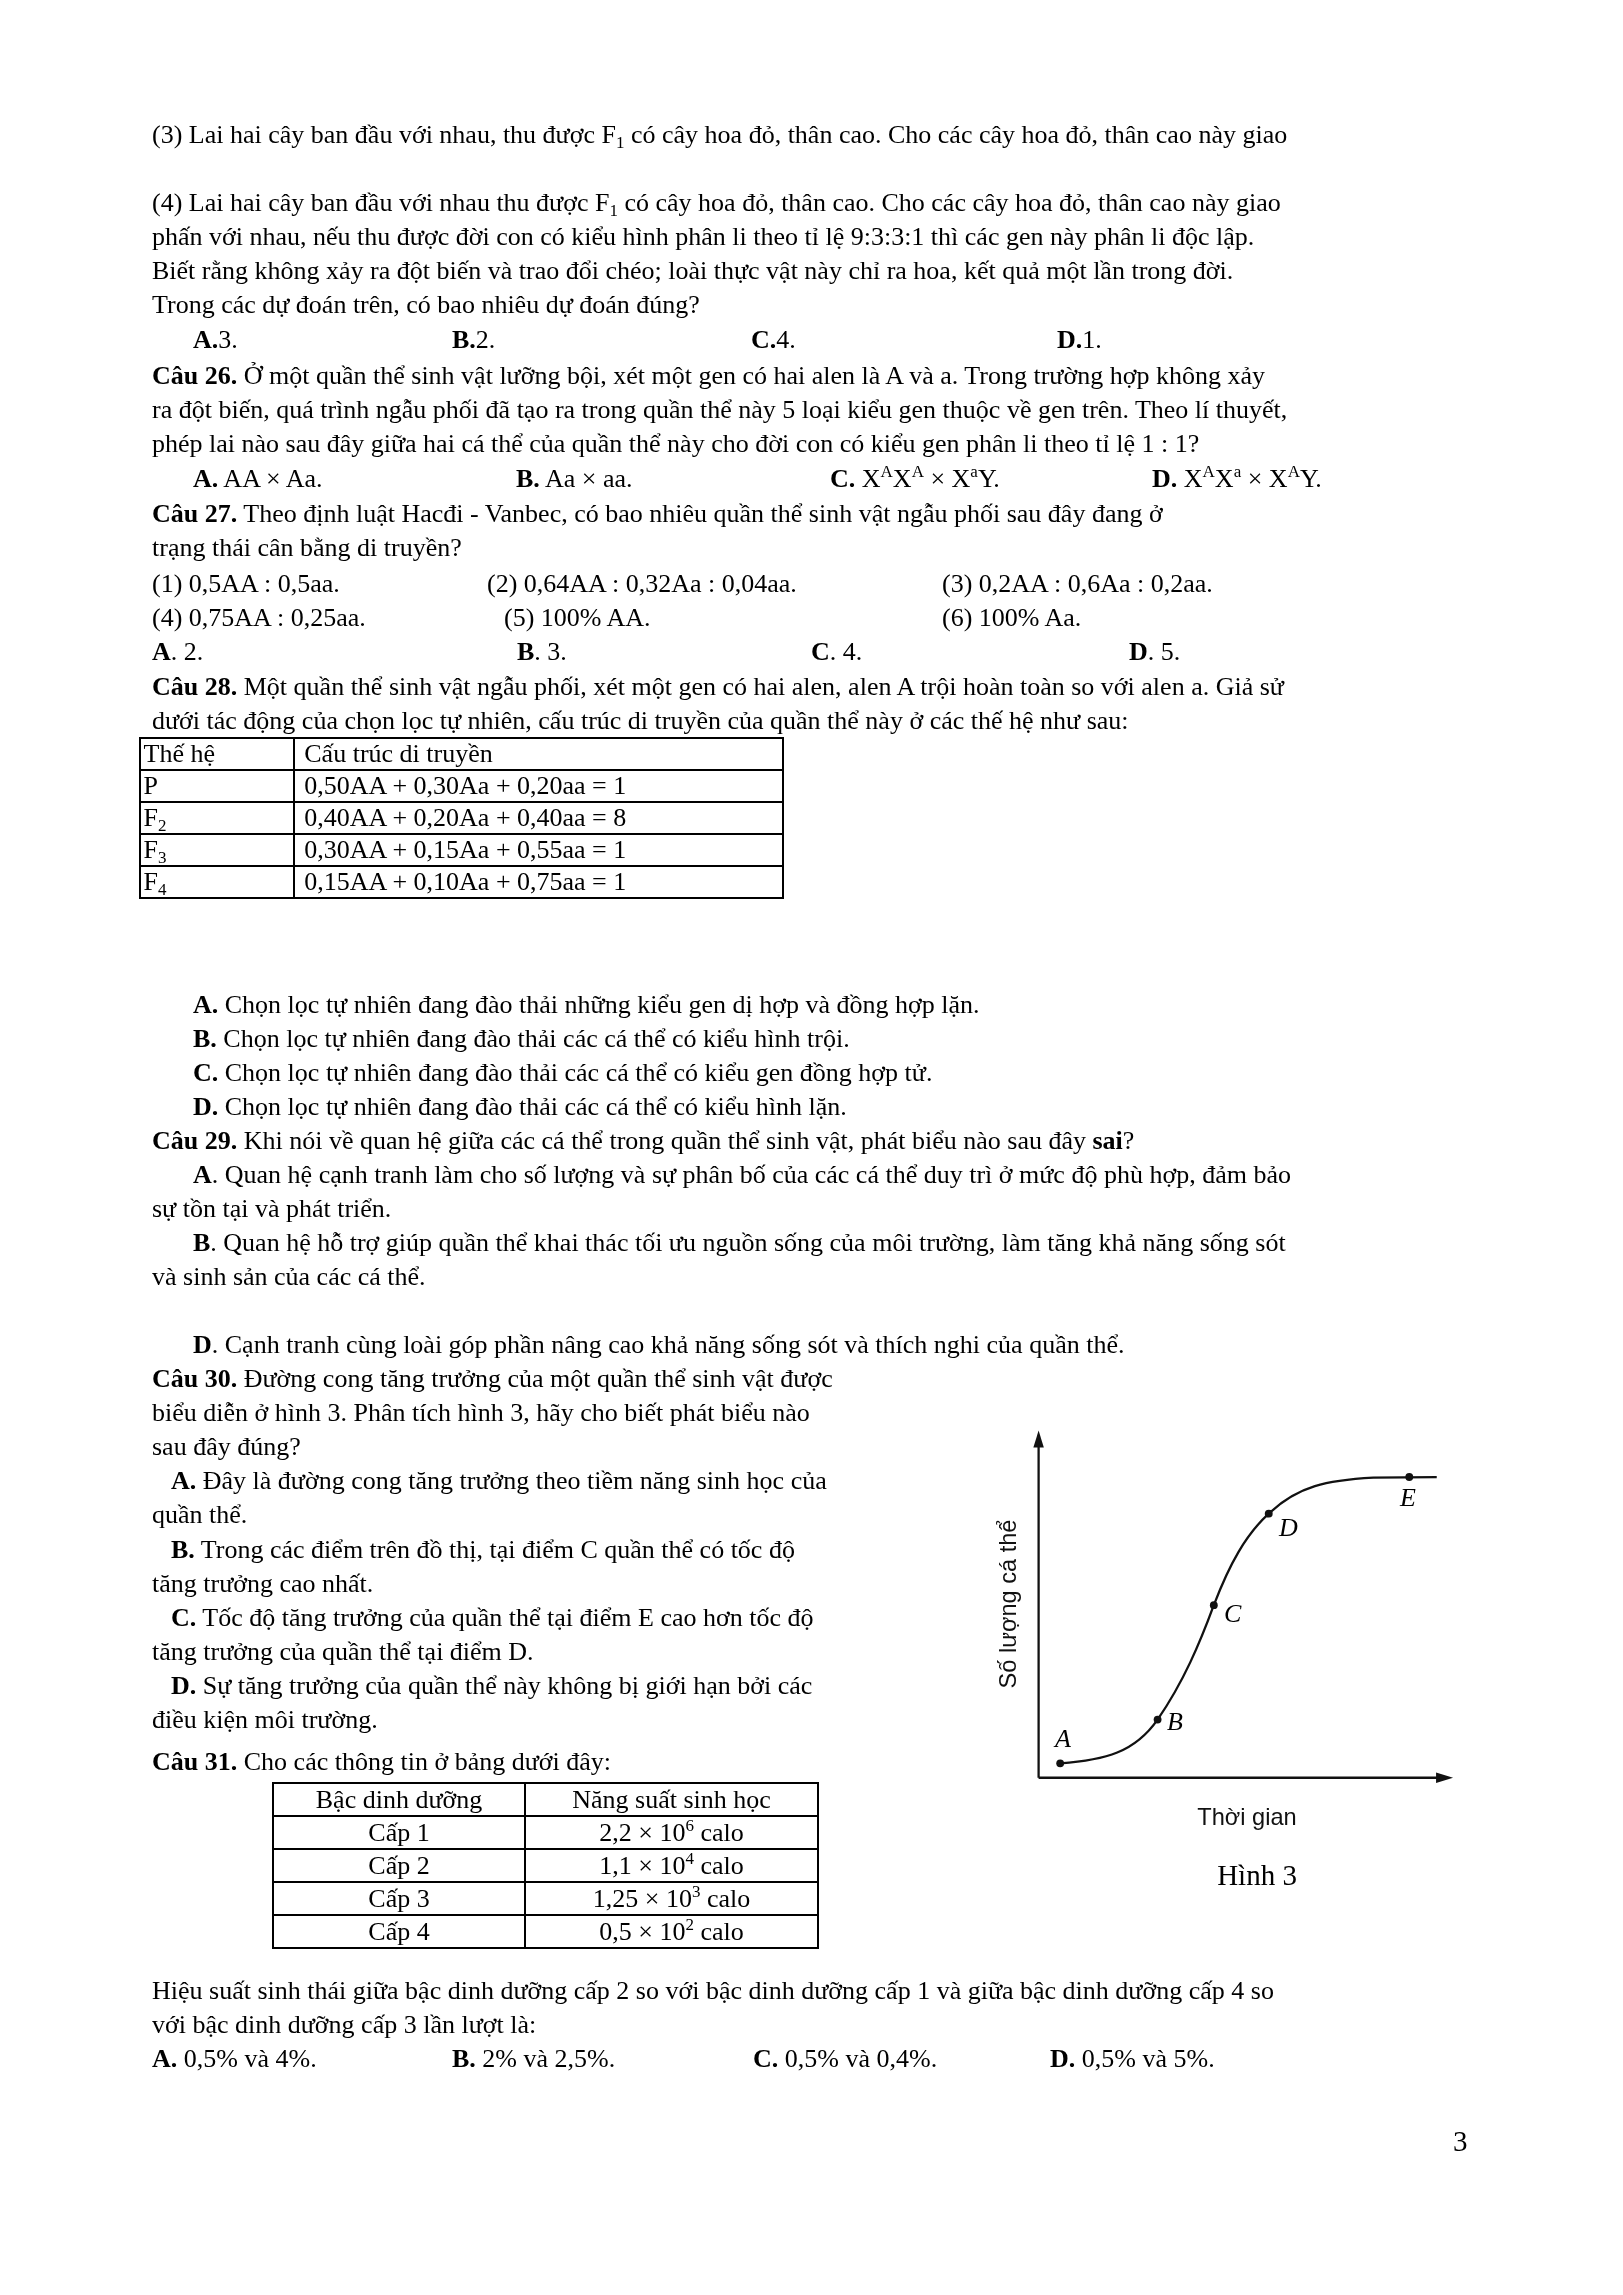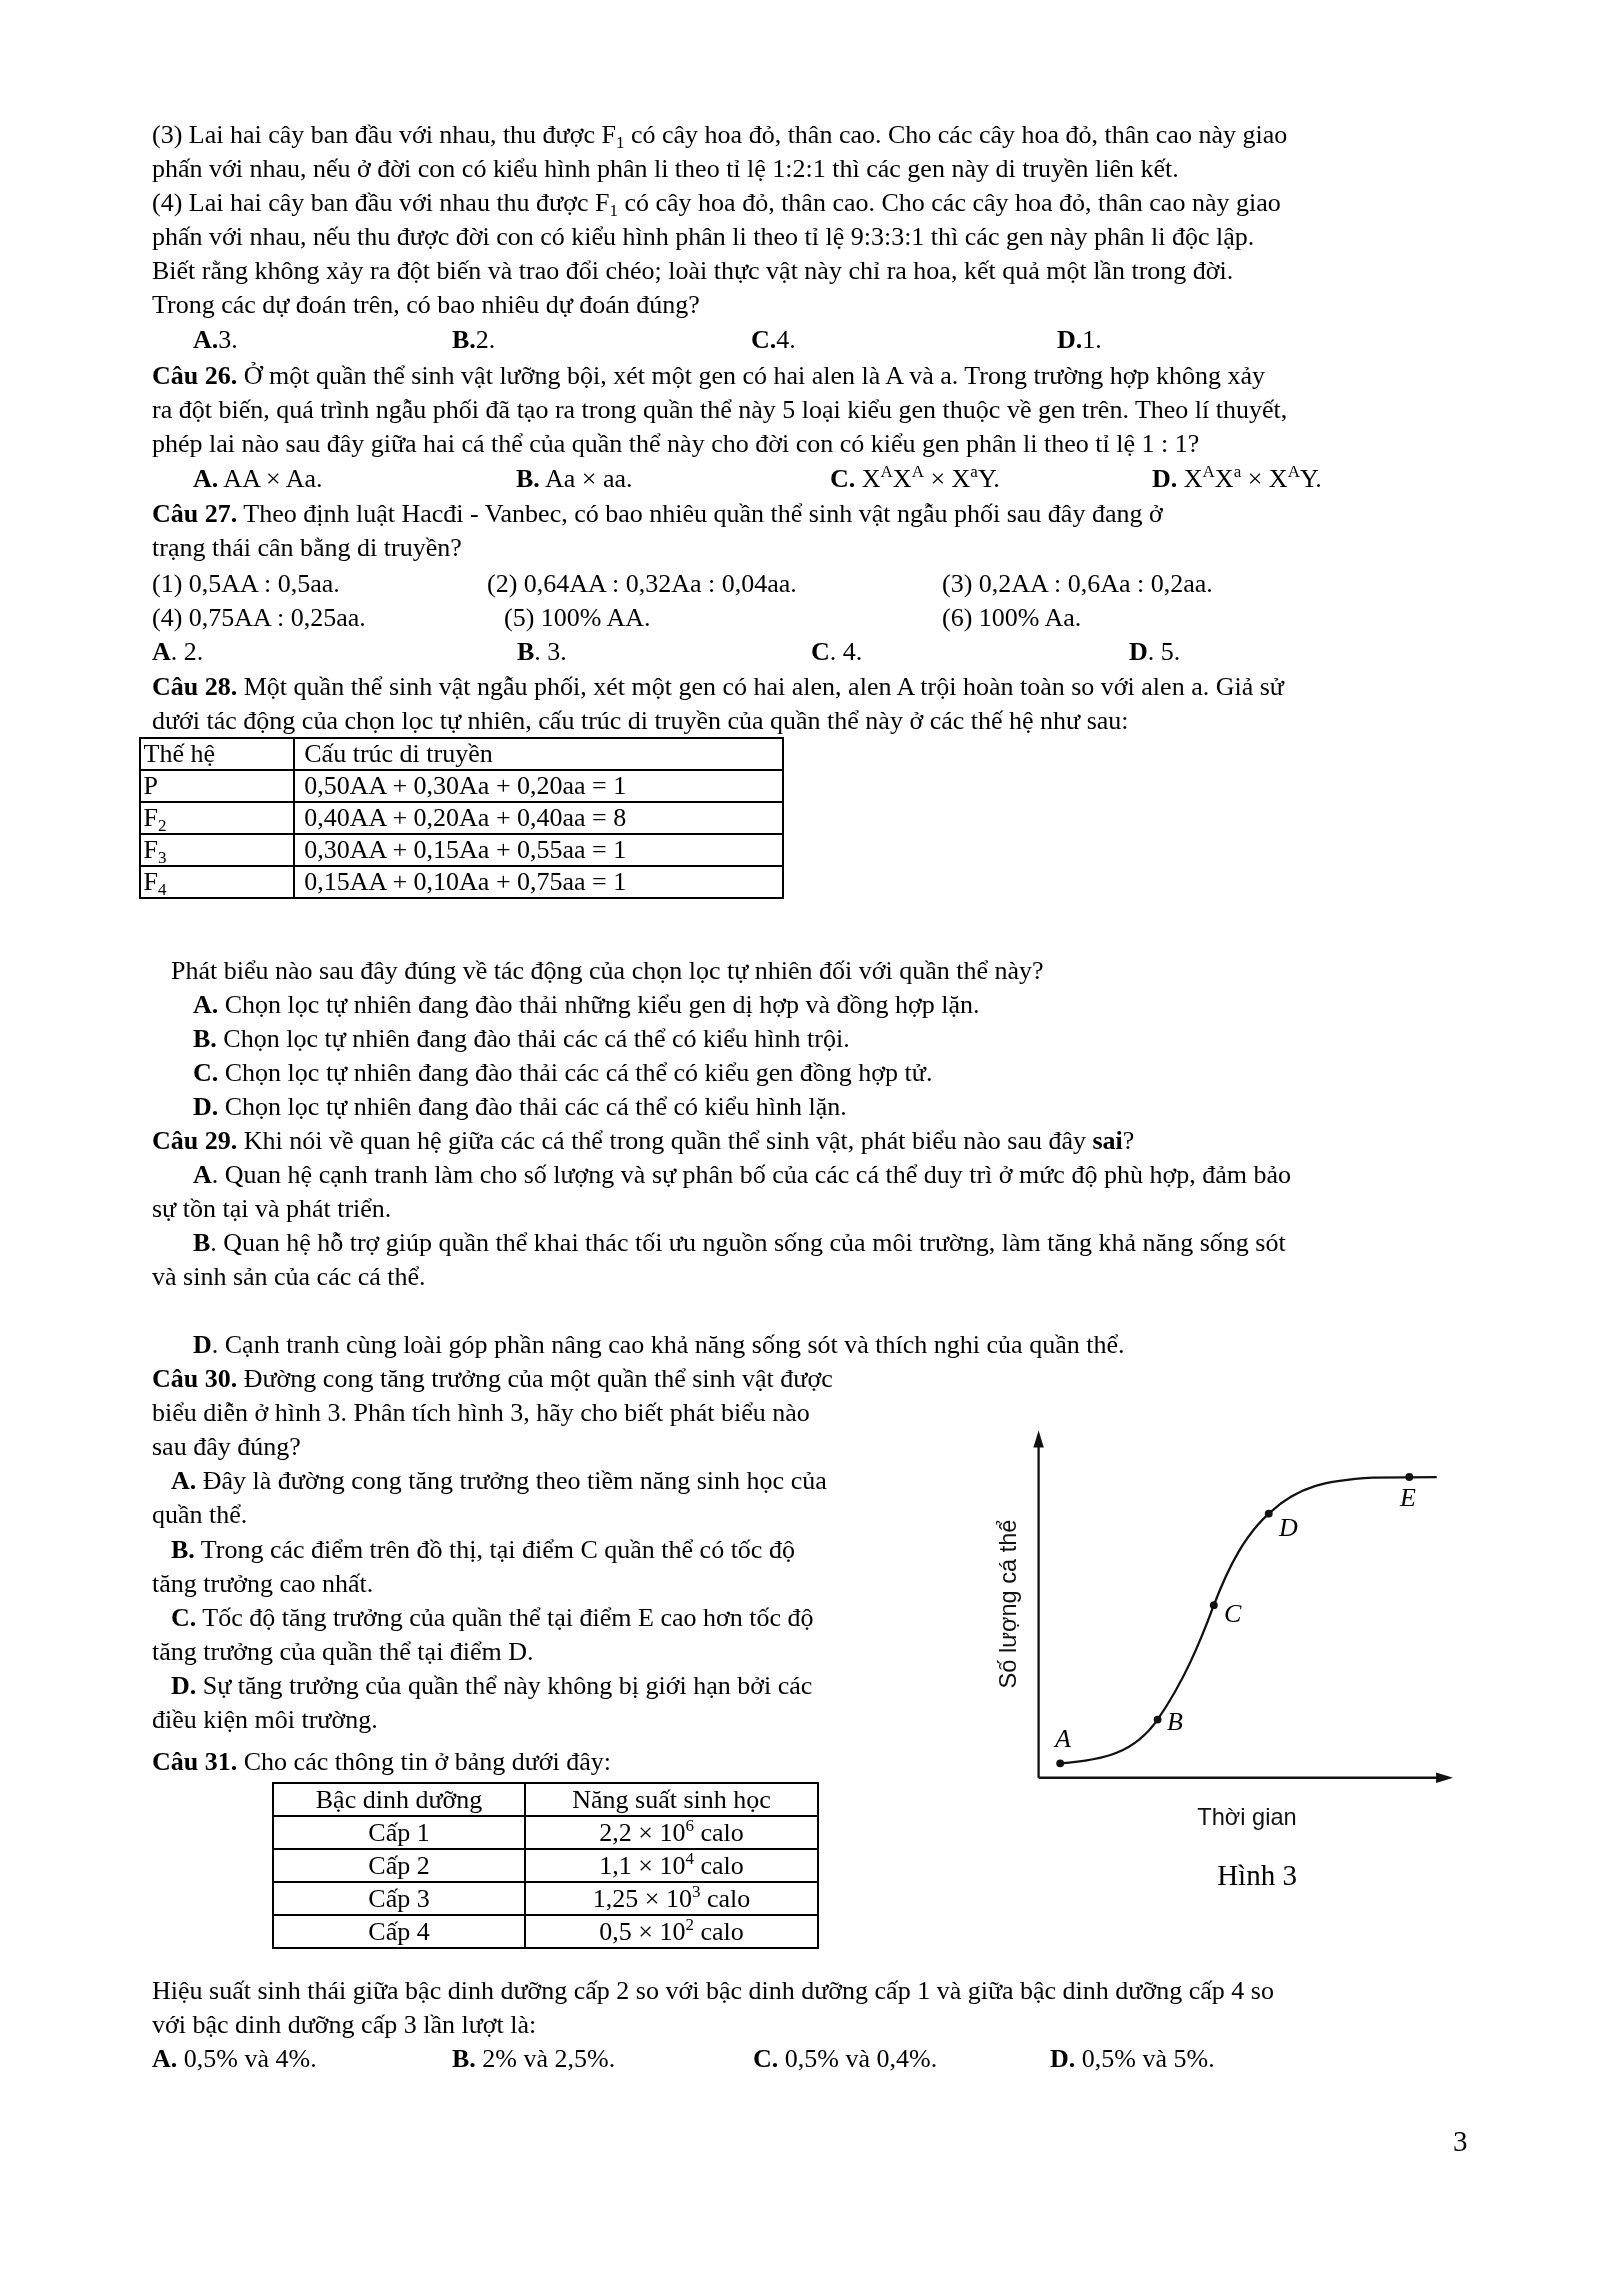--- a/index.html
+++ b/index.html
@@ -27,21 +27,20 @@
   .ptlab { position:absolute; font-style:italic; font-size:26px; line-height:26px; font-family:"Liberation Serif",serif; }
   .figcap { position:absolute; left:1257px; top:1875px; transform:translate(-50%,-50%); font-size:29px; white-space:nowrap; }
   .pgnum { position:absolute; left:1453px; top:2125px; font-size:29px; }
 </style>
 </head>
 <body>
 
 <div class="page">
 
   <div class="ln" style="top:118px"><span>(3) Lai hai cây ban đầu với nhau, thu được F</span><sub>1</sub><span> có cây hoa đỏ, thân cao. Cho các cây hoa đỏ, thân cao này giao</span></div>
-  <div class="ln" style="top:152px">phấn với nhau, nếu ở đời con có kiểu hình phân li theo tỉ lệ 1:2:1 thì các gen này di truyền liên kết.</div>
   <div class="ln" style="top:186px"><span>(4) Lai hai cây ban đầu với nhau thu được F</span><sub>1</sub><span> có cây hoa đỏ, thân cao. Cho các cây hoa đỏ, thân cao này giao</span></div>
   <div class="ln" style="top:220px">phấn với nhau, nếu thu được đời con có kiểu hình phân li theo tỉ lệ 9:3:3:1 thì các gen này phân li độc lập.</div>
   <div class="ln" style="top:254px">Biết rằng không xảy ra đột biến và trao đổi chéo; loài thực vật này chỉ ra hoa, kết quả một lần trong đời.</div>
   <div class="ln" style="top:288px">Trong các dự đoán trên, có bao nhiêu dự đoán đúng?</div>
   <div class="opt" style="left:193px;top:323px"><b>A.</b><span>3.</span></div>
   <div class="opt" style="left:452px;top:323px"><b>B.</b><span>2.</span></div>
   <div class="opt" style="left:751px;top:323px"><b>C.</b><span>4.</span></div>
   <div class="opt" style="left:1057px;top:323px"><b>D.</b><span>1.</span></div>
 
   <div class="ln" style="top:359px"><b>Câu 26.</b><span> Ở một quần thể sinh vật lưỡng bội, xét một gen có hai alen là A và a. Trong trường hợp không xảy</span></div>
@@ -84,21 +83,20 @@
     <tr>
       <td class="c1"><span>F</span><sub>3</sub></td>
       <td class="c2">0,30AA + 0,15Aa + 0,55aa = 1</td>
     </tr>
     <tr>
       <td class="c1"><span>F</span><sub>4</sub></td>
       <td class="c2">0,15AA + 0,10Aa + 0,75aa = 1</td>
     </tr>
   </tbody>
     </table>
-  <div class="ln" style="left:171px;top:954px">Phát biểu nào sau đây đúng về tác động của chọn lọc tự nhiên đối với quần thể này?</div>
   <div class="ln" style="left:193px;top:1022px"><b>B.</b><span> Chọn lọc tự nhiên đang đào thải các cá thể có kiểu hình trội.</span></div>
   <div class="ln" style="left:193px;top:988px"><b>A.</b><span> Chọn lọc tự nhiên đang đào thải những kiểu gen dị hợp và đồng hợp lặn.</span></div>
   <div class="ln" style="left:193px;top:1056px"><b>C.</b><span> Chọn lọc tự nhiên đang đào thải các cá thể có kiểu gen đồng hợp tử.</span></div>
   <div class="ln" style="left:193px;top:1090px"><b>D.</b><span> Chọn lọc tự nhiên đang đào thải các cá thể có kiểu hình lặn.</span></div>
 
   <div class="ln" style="top:1124px"><b>Câu 29.</b><span> Khi nói về quan hệ giữa các cá thể trong quần thể sinh vật, phát biểu nào sau đây </span><b>sai</b><span>?</span></div>
   <div class="ln" style="left:193px;top:1158px"><b>A</b><span>. Quan hệ cạnh tranh làm cho số lượng và sự phân bố của các cá thể duy trì ở mức độ phù hợp, đảm bảo</span></div>
   <div class="ln" style="top:1192px">sự tồn tại và phát triển.</div>
   <div class="ln" style="left:193px;top:1226px"><b>B</b><span>. Quan hệ hỗ trợ giúp quần thể khai thác tối ưu nguồn sống của môi trường, làm tăng khả năng sống sót</span></div>
   <div class="ln" style="top:1260px">và sinh sản của các cá thể.</div>

